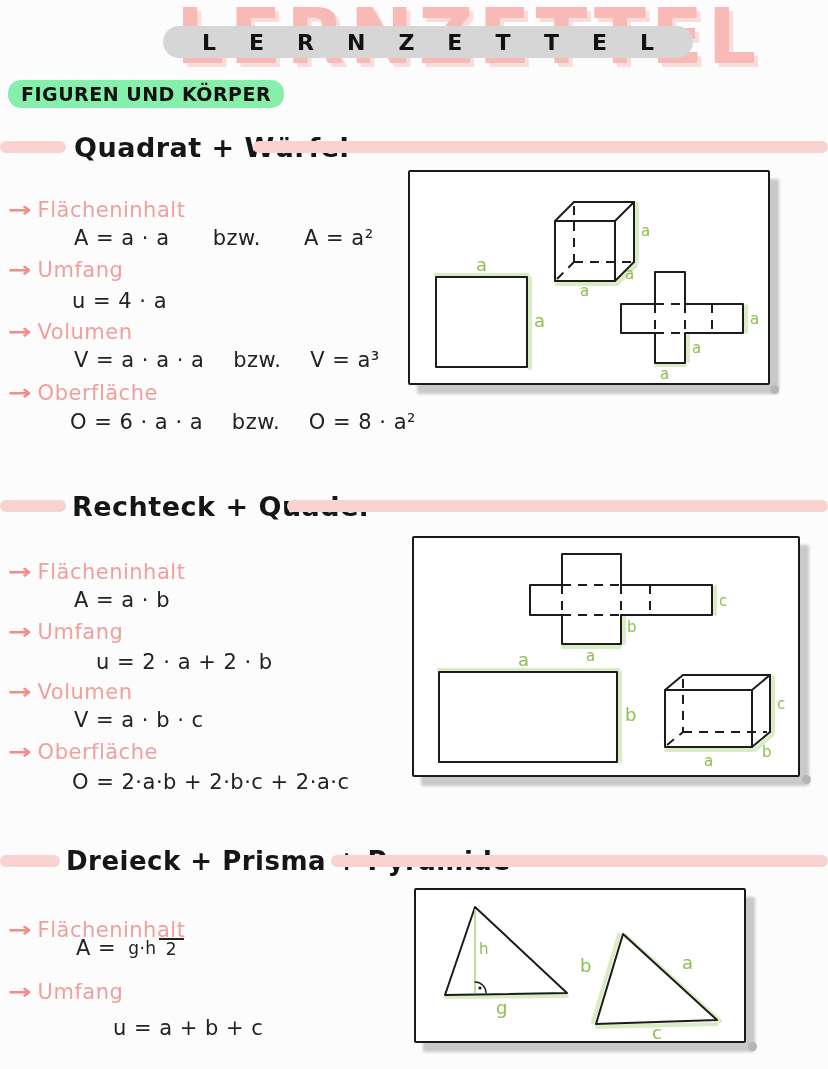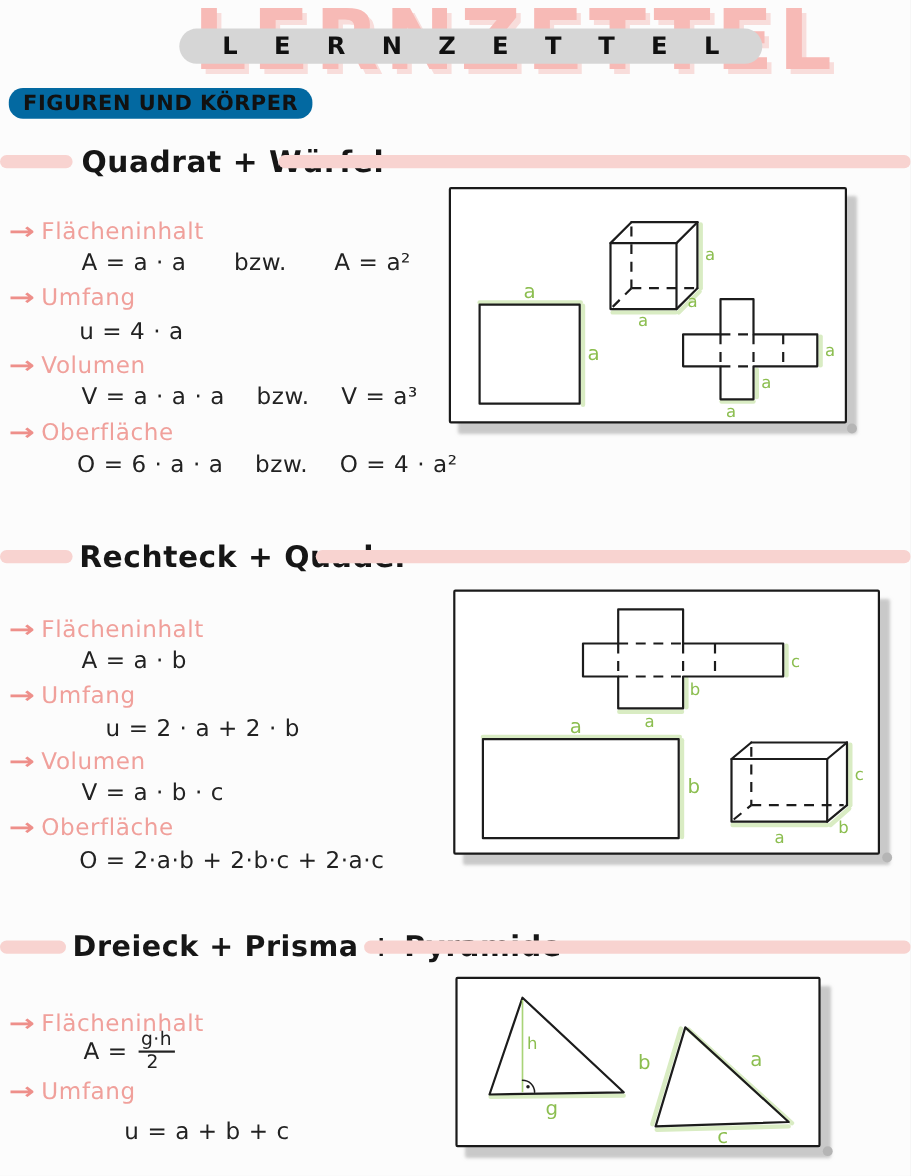--- a/index.html
+++ b/index.html
@@ -18,21 +18,21 @@
   }
   .title-pill{
     position:absolute; left:163px; top:26px; width:530px; height:32px;
     background:#d6d6d6; border-radius:17px;
     display:flex; align-items:center; justify-content:center;
     font-size:22px; font-weight:700; color:#111;
     letter-spacing:33px; text-indent:33px;
   }
   .badge{
     position:absolute; left:8px; top:80px;
-    background:#0369a1; border-radius:13px; padding:3px 13px;
+    background:#86efac; border-radius:13px; padding:3px 13px;
     font-size:19px; font-weight:700; color:#111; letter-spacing:.5px;
     white-space:nowrap;
   }
   
   .sec-bar{position:absolute; height:12px; background:#f8d3d0; border-radius:7px;}
   .sec-title{
     position:absolute; font-size:27px; font-weight:600; color:#161616;
     white-space:nowrap; letter-spacing:.5px;
   }
   
@@ -40,21 +40,21 @@
   .arrow{
     color:#ee8f8a; font-size:21px; font-weight:700;
     transform:scaleX(1.35); transform-origin:left center; line-height:1;
   }
   .plabel{font-size:21px; color:#f0a09b; letter-spacing:.5px; white-space:nowrap;}
   .formula{
     position:absolute; font-size:21px; color:#222;
     white-space:pre; letter-spacing:.5px;
   }
   .frac-row{display:flex; align-items:center;}
-  .frac{display:inline-flex; flex-direction:column; 
+  .frac{display:inline-flex; flex-direction:row; align-items:center;
         margin-left:10px; font-size:17px; line-height:1.1; color:#222;}
   .frac .den{border-top:2px solid #222; padding:0 7px;}
   .frac .num{padding:0 2px;}
   
   .diagram-box{
     position:absolute; background:#fff;
     border:2px solid #1a1a1a; border-radius:2px;
     box-shadow:9px 9px 3px rgba(158,158,158,.55);
   }
   .corner-dot{
@@ -98,21 +98,21 @@
   <div class="frow" style="top:320px;">
     <span class="arrow">→</span>
     <span class="plabel">Volumen</span>
   </div>
   <div class="formula" style="left:74px; top:348px;">V = a · a · a    bzw.    V = a³</div>
 
   <div class="frow" style="top:381px;">
     <span class="arrow">→</span>
     <span class="plabel">Oberfläche</span>
   </div>
-  <div class="formula" style="left:70px; top:410px;">O = 6 · a · a    bzw.    O = 4 · a²</div>
+  <div class="formula" style="left:70px; top:410px;">O = 6 · a · a    bzw.    O = 8 · a²</div>
 
   <svg class="diagram-box" style="left:408px; top:170px;" width="358" height="211" viewBox="0 0 358 211">
 
     <g>
       <line class="hl" x1="26" y1="103" x2="118" y2="103"></line>
       <line class="hl" x1="120" y1="106" x2="120" y2="196"></line>
       <rect class="ink" x="26" y="105" width="91" height="90"></rect>
       <text class="glabel glabel-lg" x="66" y="99">a</text>
       <text class="glabel glabel-lg" x="124" y="155">a</text>
     </g>

